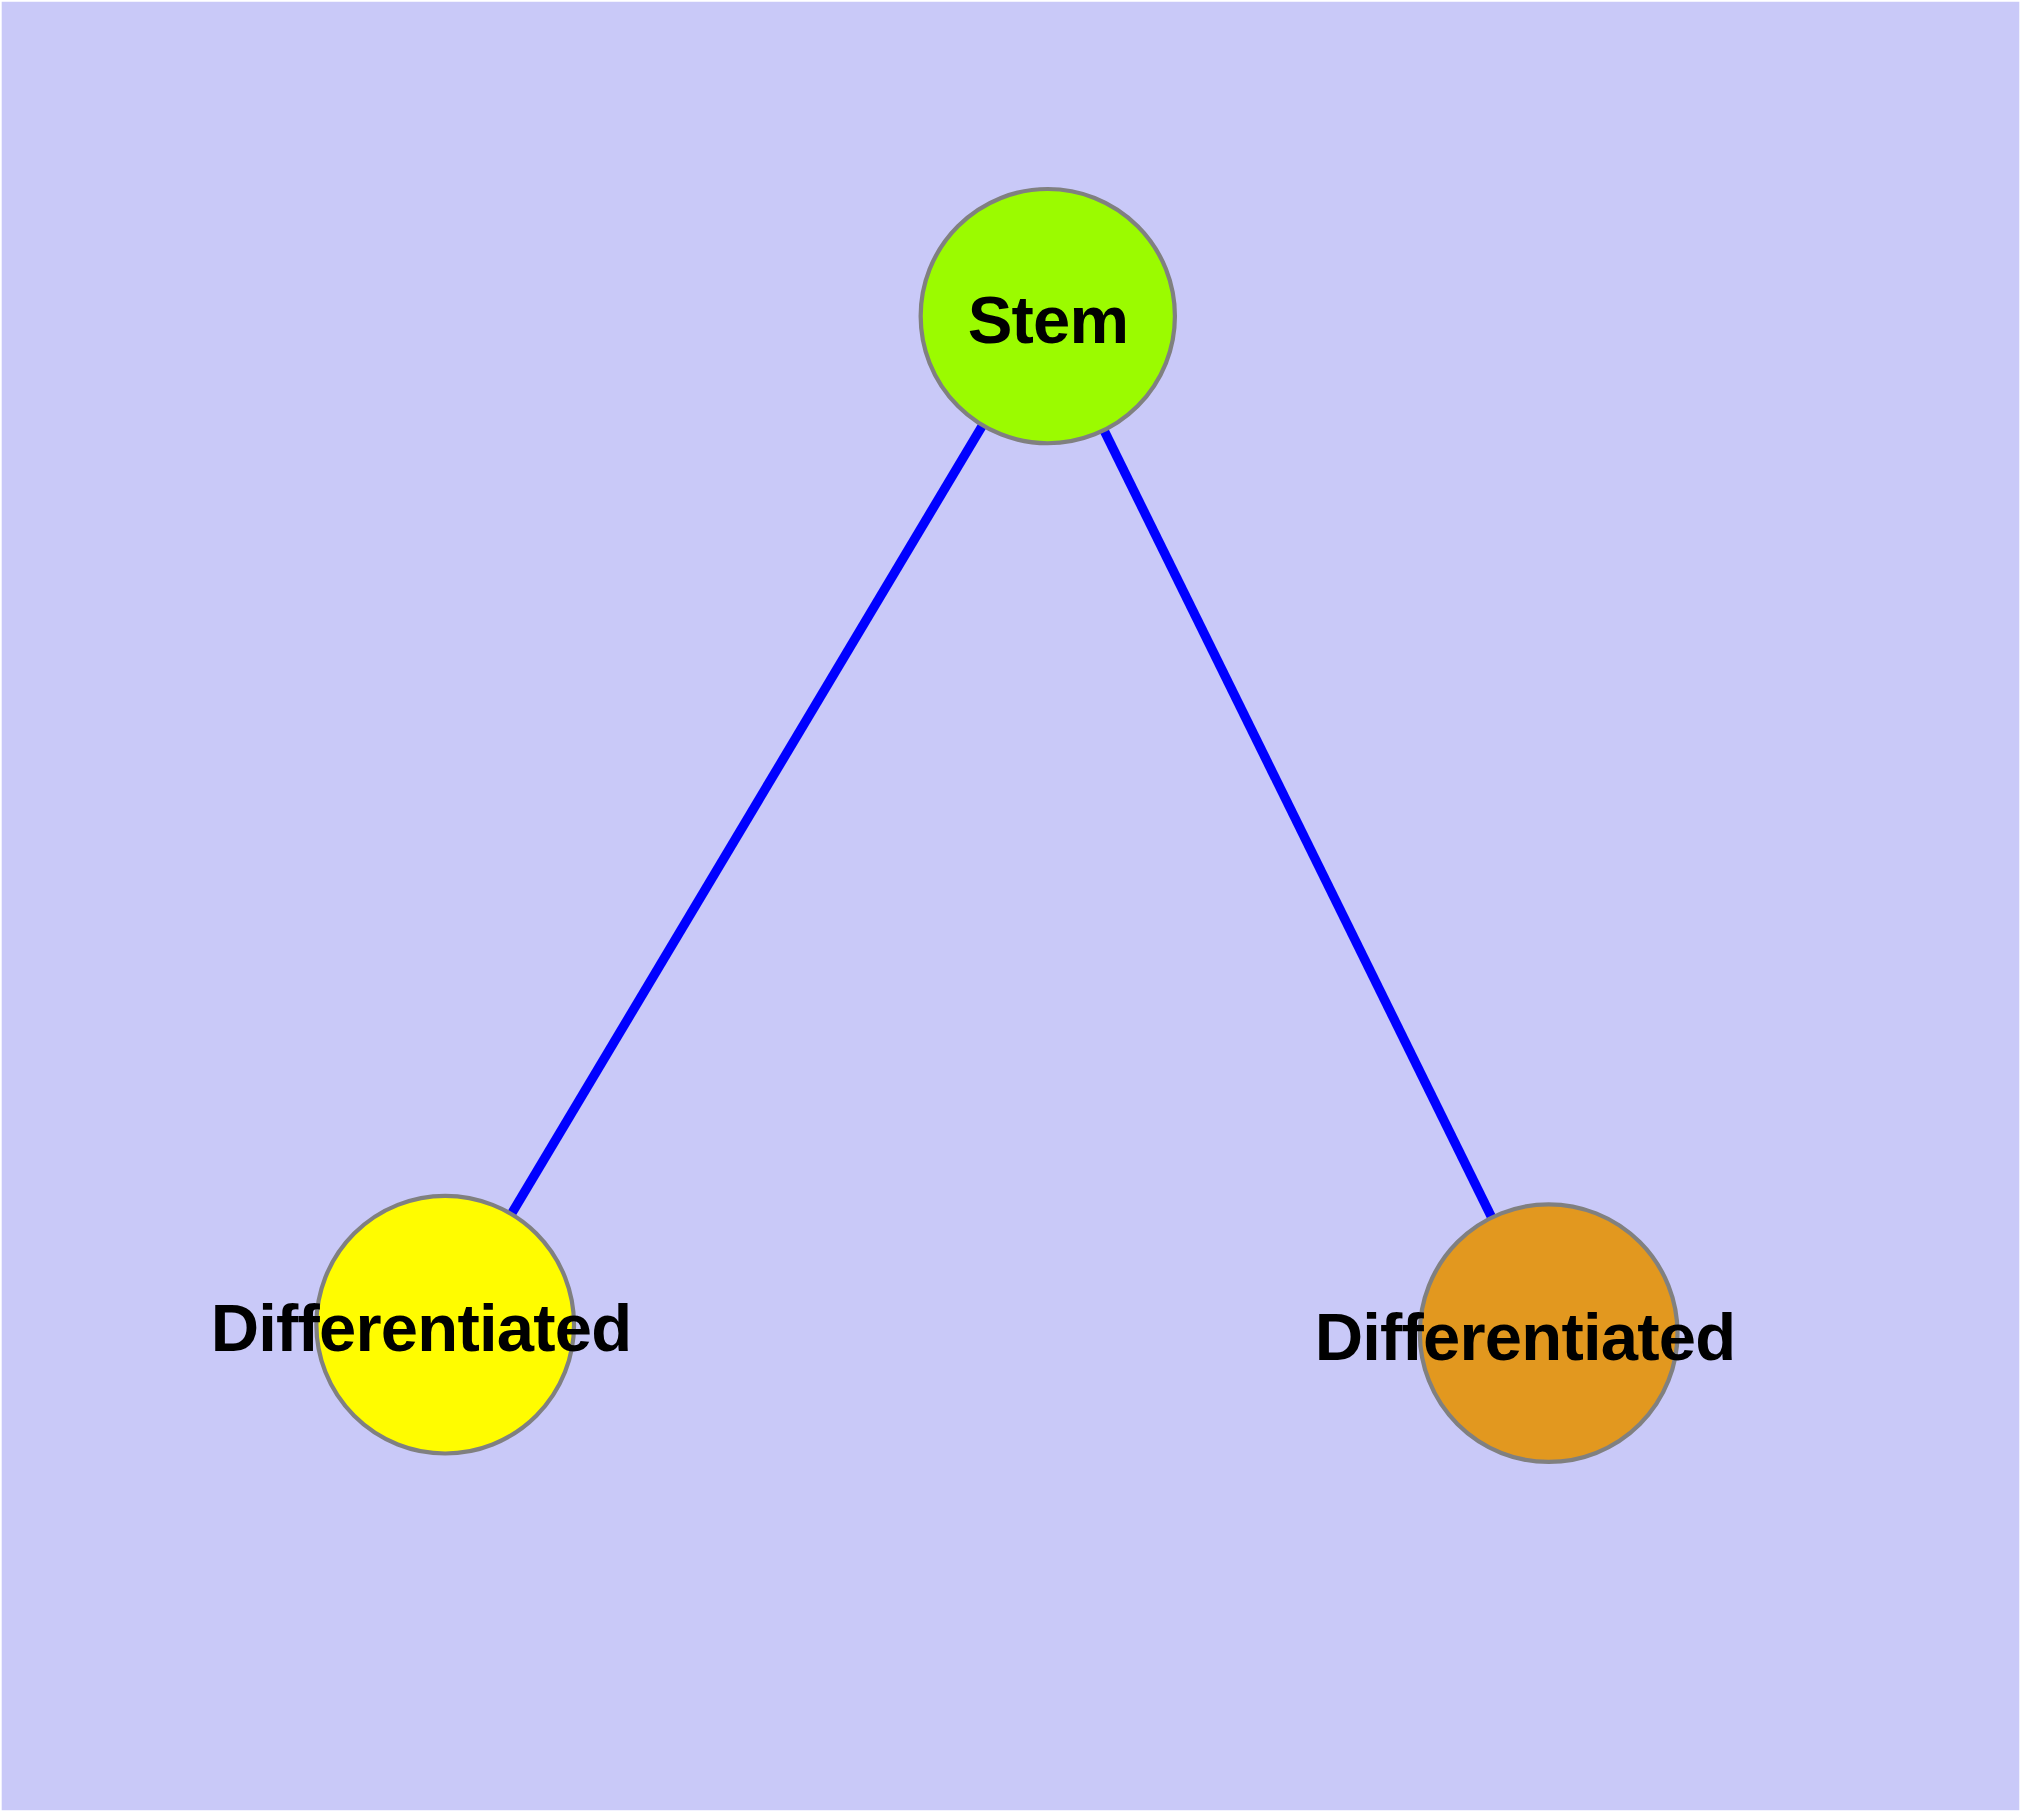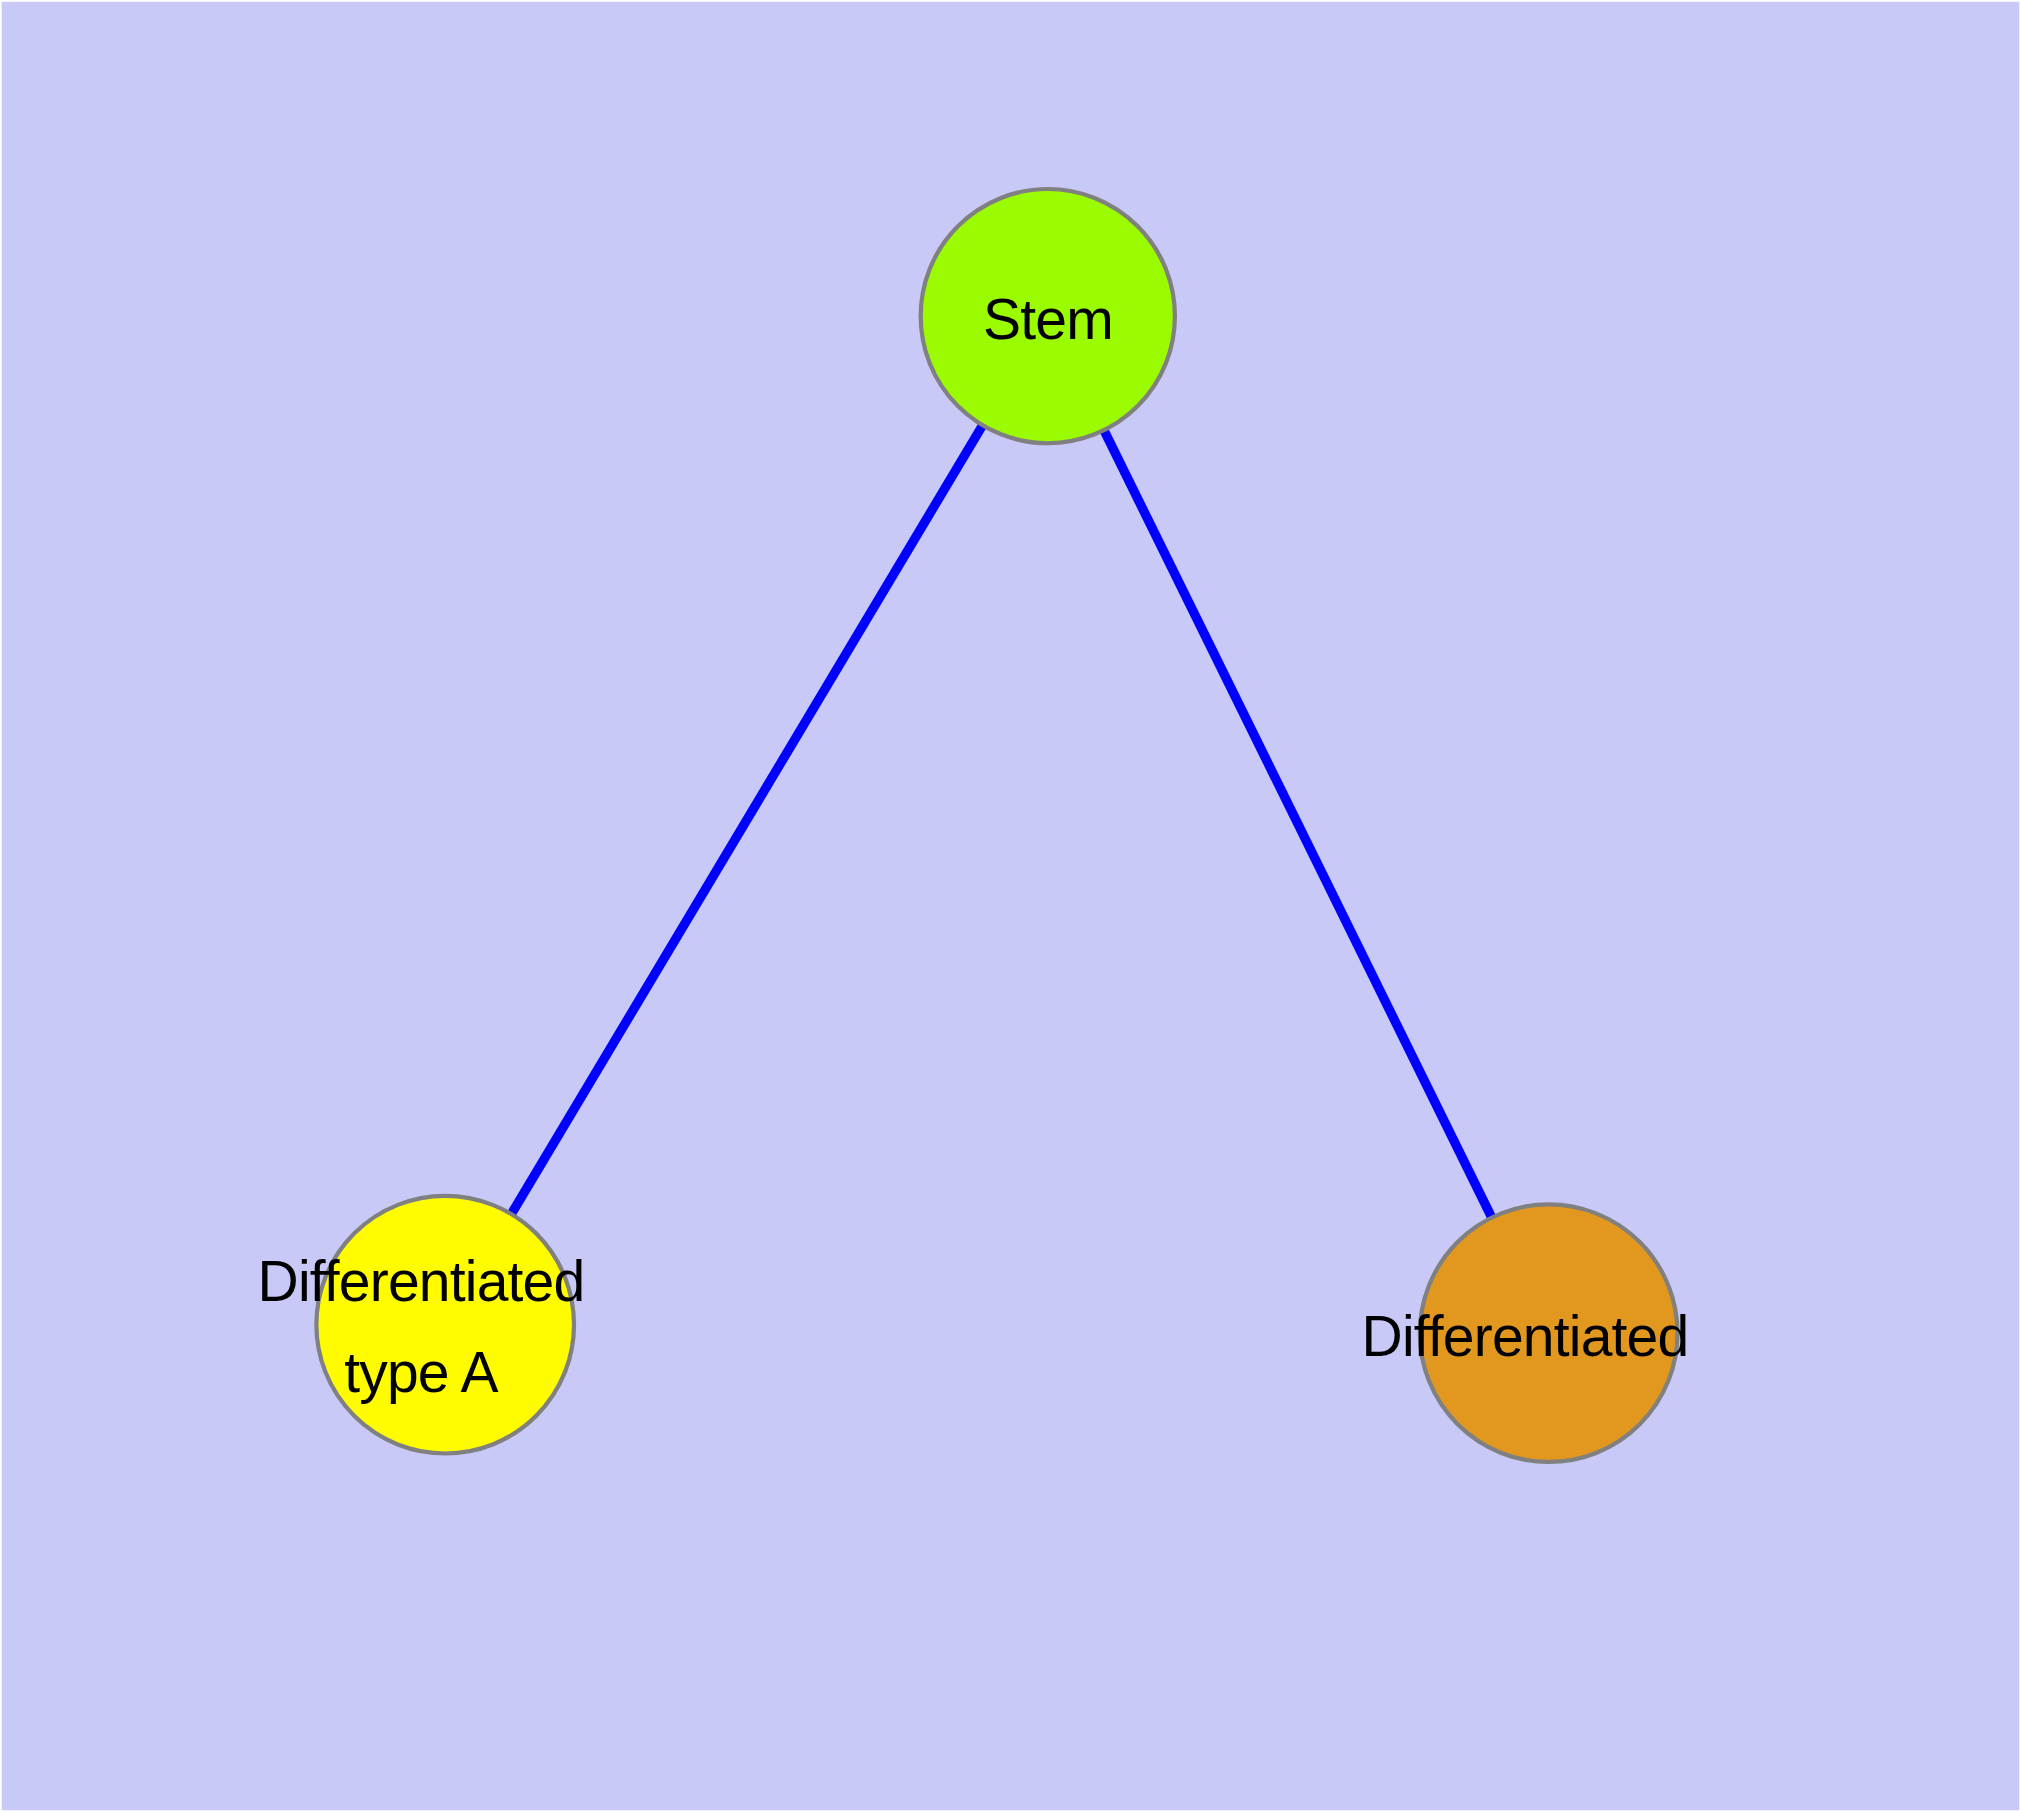--- a/index.html
+++ b/index.html
@@ -20,23 +20,23 @@
     position: absolute;
     left: 0;
     top: 0;
     width: 2021px;
     height: 1812px;
     display: block;
   }
   .node-label {
     position: absolute;
     transform: translate(-50%, -50%);
-    text-align: center;
-    font-weight: normal;
-    font-size: 57px;
+    text-align: right;
+    font-weight: bold;
+    font-size: 67px;
     line-height: 91px;
     white-space: nowrap;
     letter-spacing: -0.8px;
   }
   .label-line {
     display: block;
   }
 </style>
 </head>
 <body>
@@ -52,21 +52,20 @@
     <circle cx="525" cy="1563" r="152" stroke-width="5" fill="#FFFC00" stroke="#808080"></circle>
     <circle cx="1827" cy="1573" r="152" stroke-width="5" fill="#E2981F" stroke="#808080"></circle>
   </svg>
 
   <div class="node-label" style="left: 1048px; top: 319px; color: rgb(0, 0, 0);">
     <span class="label-line">Stem</span>
   </div>
 
   <div class="node-label" style="left: 421px; top: 1327px; color: rgb(0, 0, 0);">
     <span class="label-line">Differentiated</span>
-    <span class="label-line">type A</span>
   </div>
 
   <div class="node-label" style="left: 1525px; top: 1336px; color: rgb(0, 0, 0);">
     <span class="label-line">Differentiated</span>
   </div>
 
 </div>
 
 
 </body></html>

